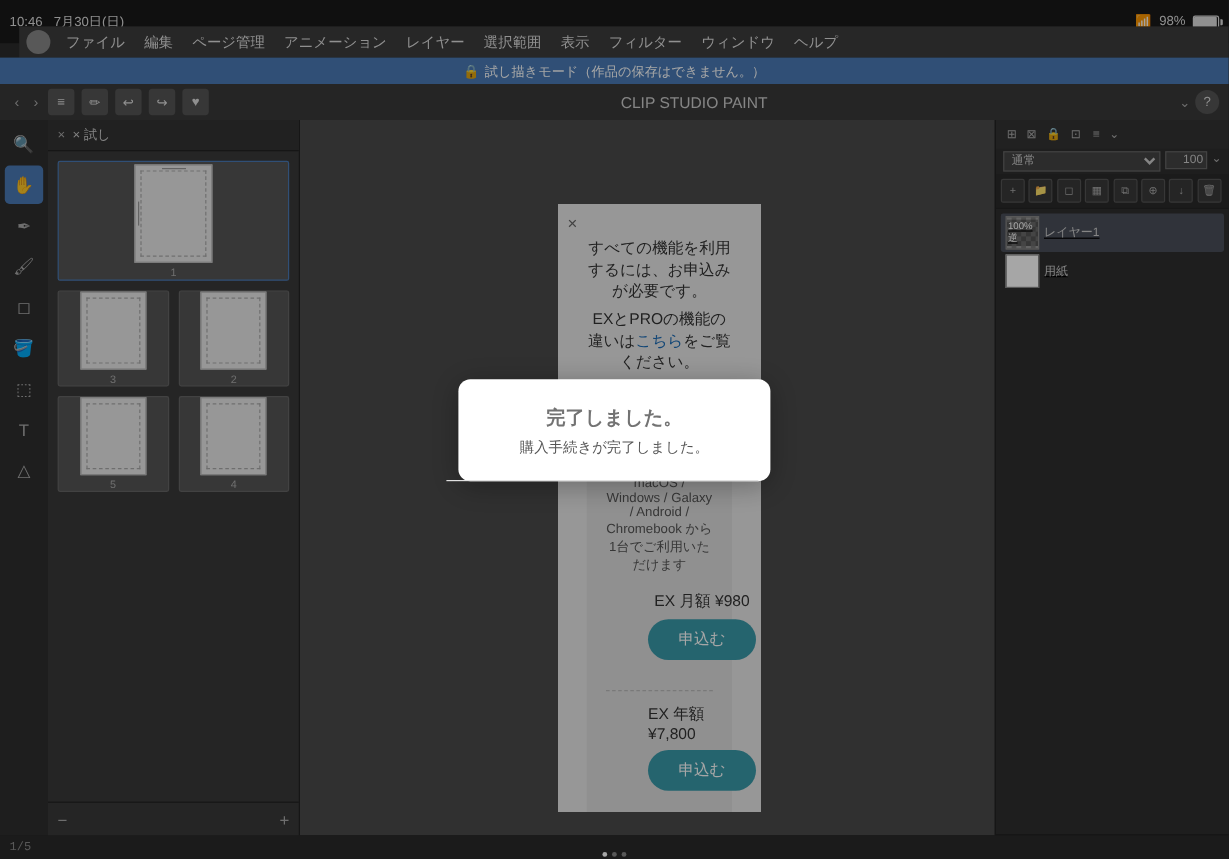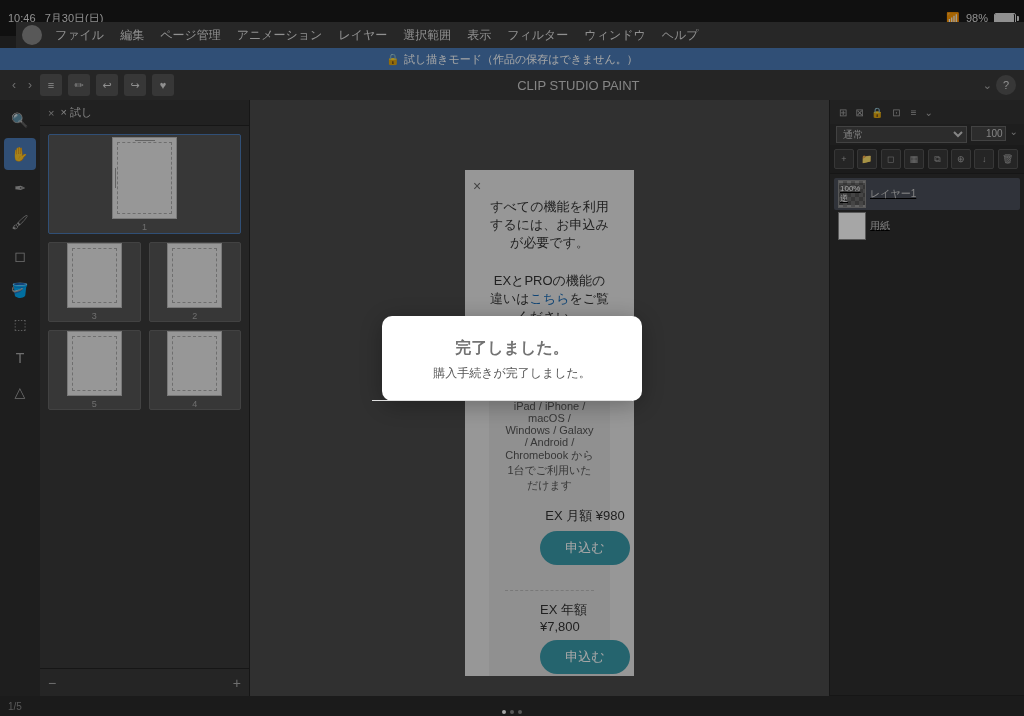--- a/index.html
+++ b/index.html
@@ -410,20 +410,21 @@
       height: 20px;
       background: #2a2a2a;
       display: flex;
       align-items: center;
       padding: 0 8px;
       gap: 8px;
     }
     .bottom-bar-item {
       font-size: 10px;
       color: #888;
+      font-family: Liberation Mono, monospace;
     }
     .bottom-nav-dots {
       position: absolute;
       bottom: 2px;
       left: 50%;
       transform: translateX(-50%);
       display: flex;
       gap: 4px;
     }
     .nav-dot {
@@ -456,21 +457,21 @@
       z-index: 10;
     }
     .modal-intro {
       text-align: center;
       margin-bottom: 16px;
       margin-top: 8px;
     }
     .modal-intro-text {
       font-size: 13px;
       color: #333;
-      margin-bottom: 20px;
+      margin-bottom: 5px;
     }
     .modal-intro-link {
       font-size: 13px;
       color: #333;
     }
     .modal-intro-link a {
       color: #1a6bb5;
       text-decoration: none;
     }
 

